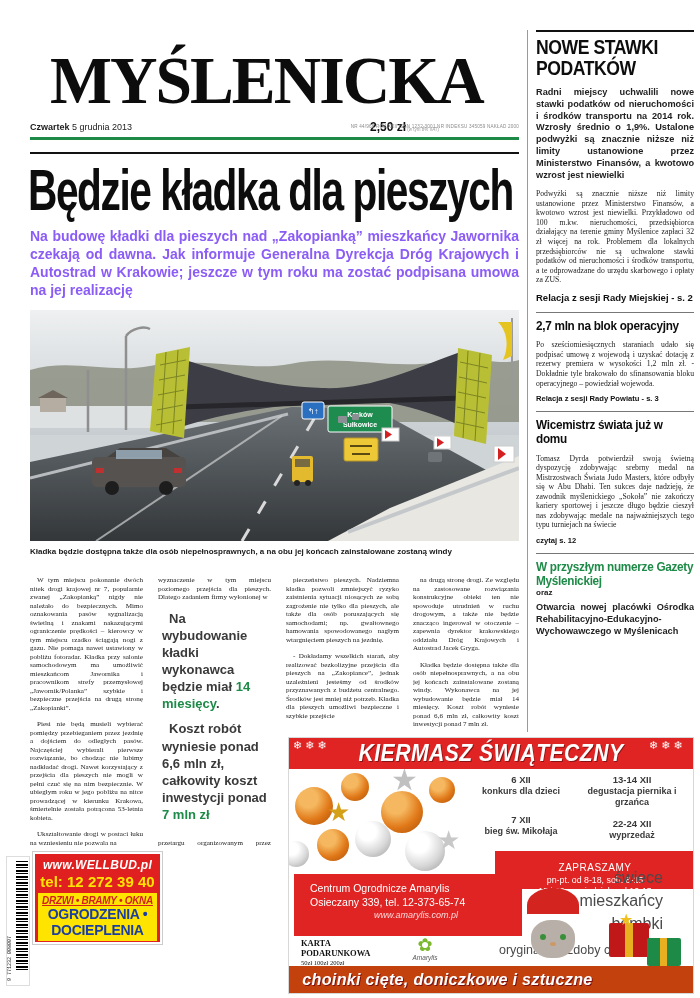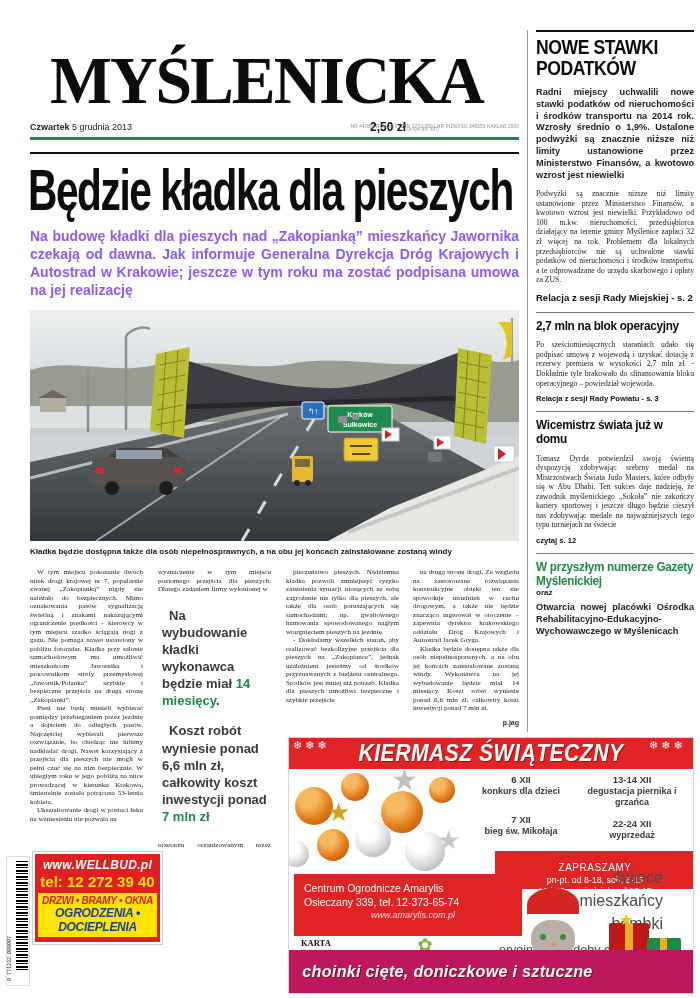--- a/index.html
+++ b/index.html
@@ -30,21 +30,21 @@
 
   
   .photo { position:absolute; left:30px; top:310px; width:489px; height:231px; overflow:hidden; background:#cfd4d7; }
   .caption { position:absolute; left:30px; top:547px; width:489px; font-size:8px; font-weight:700; color:#181818; }
 
   
   .cols { position:absolute; left:30px; top:568px; width:489px; }
   .col { position:absolute; top:0; width:113px; overflow:hidden;
          font-family:"Liberation Serif",serif; font-size:7.1px; line-height:1.2;
          text-align:justify; color:#1b1b1b; }
-  .col p { text-indent:7px; }
+  .col p { text-indent:7px;margin-top:8px; }
   .c1 { left:0;  height:279px; }
   .c2 { left:128px; height:279px; }
   .c3 { left:256px; height:164px; }
   .c4 { left:383px; height:188px; width:106px; }
   .pull { font-family:"Liberation Sans",sans-serif; font-weight:700; font-size:13px;
           line-height:1.32; color:#3a3a3a; text-align:left; text-indent:0; margin:13px 0 0 4px; }
   .pull .hl { color:#1d8a47; }
   .c2 .frag { text-indent:0; }
   .c2 .frag2 { margin-top:16px; text-indent:0; }
   .sig { text-align:right; font-family:"Liberation Sans",sans-serif; font-weight:700;
@@ -74,22 +74,22 @@
   .barcode .bars { position:absolute; left:9px; top:4px; width:12px; height:110px;
         background:repeating-linear-gradient(to bottom,#000 0 1px,#fff 1px 3px,#000 3px 5px,#fff 5px 6px); }
   .barcode .digits { position:absolute; left:0; top:4px; writing-mode:vertical-rl; transform:rotate(180deg);
         font-size:5px; font-family:"Liberation Mono",monospace; color:#222; height:120px; }
 
   .wellbud { position:absolute; left:33px; top:852px; width:129px; height:92px; background:#e02020;
              border:2px solid #fff; outline:1px solid #ccc; text-align:center; color:#fff; }
   .wb-url { margin-top:4px; font-weight:700; font-style:italic; font-size:12px; letter-spacing:.3px; }
   .wb-tel { margin-top:1px; font-weight:700; font-size:15px; color:#ffe400; }
   .wb-yellow { margin:3px 3px 0 3px; background:#ffe400; padding:2px 0 3px 0; }
-  .wb-l1 { font-weight:700; font-style:italic; font-size:10px; color:#d41f1f; letter-spacing:-.3px; }
-  .wb-l2 { font-weight:700; font-style:italic; font-size:12px; color:#1b3fa0; letter-spacing:-.3px; }
+  .wb-l1 { font-weight:700; font-style:italic; font-size:10px; color:#d41f1f; letter-spacing:-.3px;text-decoration:underline; }
+  .wb-l2 { font-weight:700; font-size:14px; color:#1b3fa0; letter-spacing:-.3px; }
   .wb-l3 { margin-top:3px; font-weight:700; font-style:italic; font-size:12.5px; letter-spacing:-.2px; }
   .wb-l4 { font-weight:700; font-size:11px; }
 
   .studnie { position:absolute; left:170px; top:852px; width:117px; height:134px;
              background:linear-gradient(180deg,#2e7cc4 0%,#1f66ab 70%,#3b8ed1 100%);
              border:2px solid #fff; outline:1px solid #ccc; text-align:center; color:#fff; overflow:hidden; }
   .st-t1 { margin-top:4px; font-weight:700; font-size:17px; letter-spacing:-.5px; transform:scaleX(.95); }
   .st-t2 { font-weight:700; font-size:16px; letter-spacing:-.5px; transform:scaleX(.95); }
   .st-t3 { margin-top:2px; font-weight:700; font-size:9.5px; letter-spacing:1px; }
   .st-tel { margin-top:2px; font-weight:700; font-size:10px; color:#ffe400; }
@@ -112,21 +112,21 @@
   .bauble { position:absolute; border-radius:50%; }
   .bauble.o { background:radial-gradient(circle at 35% 30%, #f5b860 0 25%, #e07818 60%, #a84e08 100%); }
   .bauble.s { background:radial-gradient(circle at 35% 30%, #ffffff 0 25%, #d8d8d8 60%, #9a9a9a 100%); }
   .star { position:absolute; line-height:1; }
   .km-ev { position:absolute; top:36px; text-align:center; font-weight:700; color:#3a3a3a; font-size:9px; line-height:1.25; }
   .km-ev .d { font-size:9.5px; }
   .km-zapr { position:absolute; left:206px; top:113px; width:200px; height:38px; background:#e02424;
              color:#fff; text-align:center; font-size:8.8px; line-height:1.35; padding-top:10px; }
   .km-zapr .z { font-size:10px; letter-spacing:.5px; }
   .km-contact { position:absolute; left:5px; top:136px; width:228px; height:62px; background:#e02424;
-                color:#fff; padding:7px 0 0 10px; font-size:10.5px; line-height:1.35; }
+                color:#fff; padding:7px 0 0 16px; font-size:10.5px; line-height:1.35; }
   .km-contact .url { font-style:italic; font-size:9px; color:#ffd9d9;text-align:center; }
   .km-products { position:absolute; right:30px; top:128px; width:150px; text-align:right;
                  color:#4a4a4a; font-size:16px; font-weight:400; line-height:1.45; }
   .km-orn { position:absolute; right:30px; top:205px; width:190px; text-align:right;
             color:#4a4a4a; font-size:12.5px; }
   .km-karta { position:absolute; left:12px; top:201px; width:100px; font-family:"Liberation Serif",serif;
               font-weight:700; font-size:8.5px; line-height:1.15; color:#111; }
   .km-karta .vals { font-size:6.5px; font-weight:400; }
   .km-logo { position:absolute; left:112px; top:198px; width:48px; text-align:center; }
   .km-logo .flower { font-size:18px; color:#7ab82e; line-height:1; }
@@ -139,21 +139,21 @@
               border-radius:45%; }
   .cat-eye { position:absolute; top:14px; width:6px; height:6px; background:#3a8f3a; border-radius:50%; }
   .cat-eye.l { left:9px; } .cat-eye.r { right:9px; }
   .cat-nose { position:absolute; left:19px; top:22px; width:6px; height:4px; background:#c96; border-radius:50%; }
   .km-gift { position:absolute; border-radius:2px; }
   .gift1 { left:320px; top:185px; width:40px; height:34px;
            background:linear-gradient(90deg,#c01818 0 16px,#e8b020 16px 24px,#c01818 24px 100%); }
   .gift2 { left:358px; top:200px; width:34px; height:28px;
            background:linear-gradient(90deg,#1d8a47 0 13px,#e8b020 13px 20px,#1d8a47 20px 100%); }
   .gift-bow { position:absolute; left:330px; top:174px; color:#f0c020; font-size:16px; line-height:1; }
-  .km-bottom { position:absolute; left:0; bottom:0; width:100%; height:43px; background:#be185d;
+  .km-bottom { position:absolute; left:0; bottom:0; width:100%; height:27px; background:#c2410c;
                display:flex; align-items:center; }
   .km-bottom span { color:#fff; font-weight:700; font-style:italic; font-size:17px; letter-spacing:.3px;
                     padding-left:14px; text-shadow:1px 1px 0 #7a1010; transform:scaleX(.95);
                     transform-origin:0 50%; white-space:nowrap; }
 </style>
 </head>
 <body>
 
 <div class="page">
 
@@ -292,21 +292,21 @@
 
   <div class="vdivider"></div>
   <div class="sidebar">
     <div class="sb-toprule"></div>
     <div class="sb-h1">NOWE STAWKI PODATKÓW</div>
     <div class="sb-lead">Radni miejscy uchwalili nowe stawki podatków od nieruchomości i środków transportu na 2014 rok. Wzrosły średnio o 1,9%. Ustalone podwyżki są znacznie niższe niż limity ustanowione przez Ministerstwo Finansów, a kwotowo wzrost jest niewielki</div>
     <div class="sb-body">Podwyżki są znacznie niższe niż limity ustanowione przez Ministerstwo Finansów, a kwotowo wzrost jest niewielki. Przykładowo od 100 m.kw. nieruchomości, przedsiębiorca działający na terenie gminy Myślenice zapłaci 32 zł więcej na rok. Problemem dla lokalnych przedsiębiorców nie są uchwalone stawki podatków od nieruchomości i środków transportu, a te odprowadzane do urzędu skarbowego i opłaty za ZUS.</div>
     <div class="sb-ref">Relacja z sesji Rady Miejskiej - s. 2</div>
     <div class="sb-div"></div>
     <div class="sb-h2">2,7 mln na blok operacyjny</div>
-    <div class="sb-body">Po sześciomiesięcznych staraniach udało się podpisać umowę z wojewodą i uzyskać dotację z rezerwy premiera w wysokości 2,7 mln zł. - Dokładnie tyle brakowało do sfinansowania bloku operacyjnego – powiedział wojewoda.</div>
+    <div class="sb-body">Po sześciomiesięcznych staraniach udało się podpisać umowę z wojewodą i uzyskać dotację z rezerwy premiera w wysokości 1,2 mln zł. - Dokładnie tyle brakowało do sfinansowania bloku operacyjnego – powiedział wojewoda.</div>
     <div class="sb-ref-sm">Relacja z sesji Rady Powiatu - s. 3</div>
     <div class="sb-div"></div>
     <div class="sb-h2">Wicemistrz świata już w domu</div>
     <div class="sb-body">Tomasz Dyrda potwierdził swoją świetną dyspozycję zdobywając srebrny medal na Mistrzostwach Świata Judo Masters, które odbyły się w Abu Dhabi. Ten sukces daje nadzieję, że zawodnik myślenickiego „Sokoła” nie zakończy kariery sportowej i jeszcze długo będzie cieszył nas zdobywając medale na najważniejszych tego typu turniejach na świecie</div>
     <div class="sb-ref-sm">czytaj s. 12</div>
     <div class="sb-div"></div>
     <div class="sb-h2 green">W przyszłym numerze Gazety Myślenickiej</div>
     <div class="sb-oraz">oraz</div>
     <div class="sb-item">Otwarcia nowej placówki Ośrodka Rehabilitacyjno-Edukacyjno-Wychowawczego w Myślenicach</div>
   </div>

